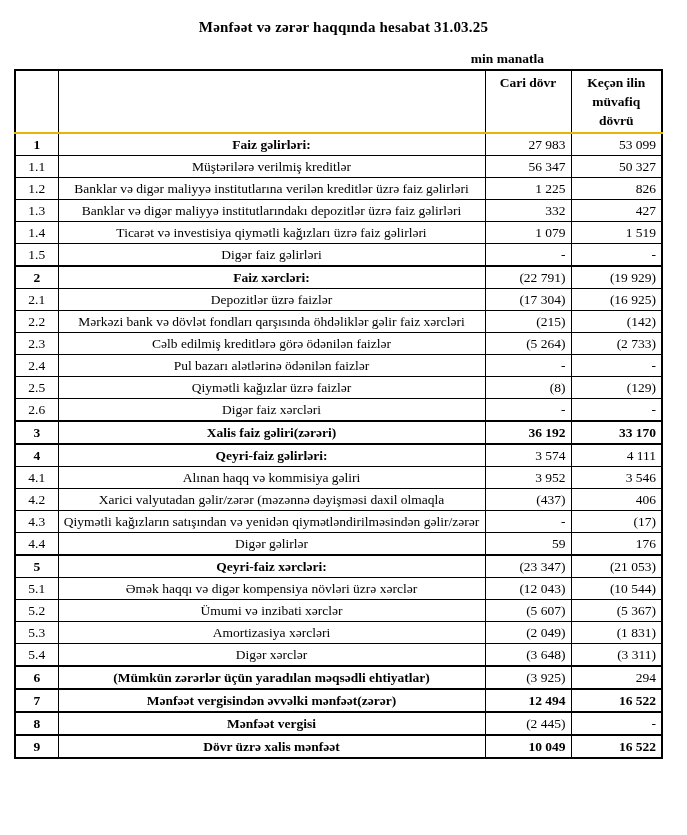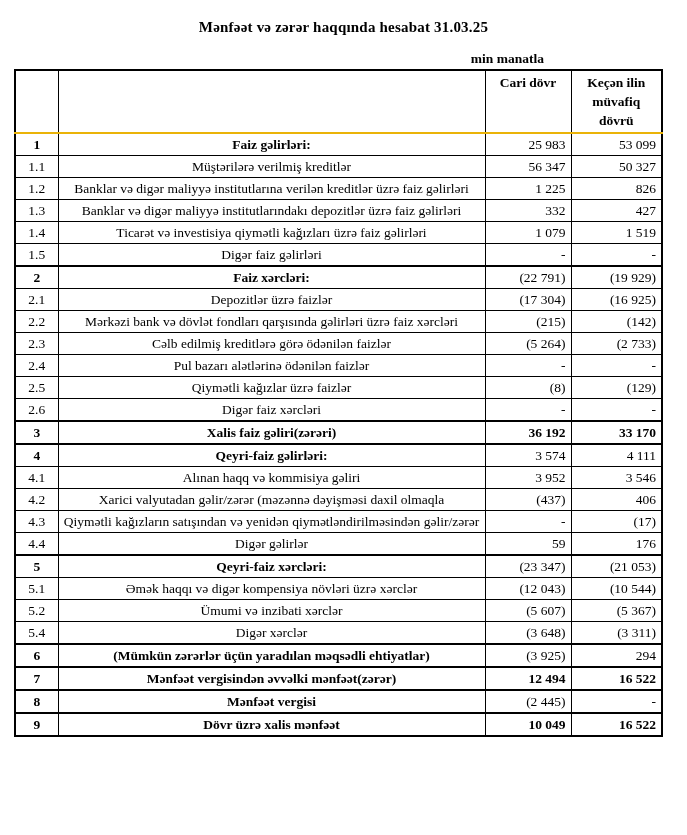--- a/index.html
+++ b/index.html
@@ -101,21 +101,21 @@
           <th></th>
           <th></th>
           <th>Cari dövr</th>
           <th>Keçən ilin müvafiq dövrü</th>
         </tr>
       </thead>
       <tbody>
           <tr class="section">
     <td class="cell-num">1</td>
     <td class="cell-label">Faiz gəlirləri:</td>
-    <td class="cell-val">25 983</td>
+    <td class="cell-val">27 983</td>
     <td class="cell-val">53 099</td>
   </tr>
           <tr>
     <td class="cell-num">1.1</td>
     <td class="cell-label">Müştərilərə verilmiş kreditlər</td>
     <td class="cell-val">56 347</td>
     <td class="cell-val">50 327</td>
   </tr>
           <tr>
     <td class="cell-num">1.2</td>
@@ -148,21 +148,21 @@
     <td class="cell-val">(19 929)</td>
   </tr>
           <tr>
     <td class="cell-num">2.1</td>
     <td class="cell-label">Depozitlər üzrə faizlər</td>
     <td class="cell-val">(17 304)</td>
     <td class="cell-val">(16 925)</td>
   </tr>
           <tr>
     <td class="cell-num">2.2</td>
-    <td class="cell-label">Mərkəzi bank və dövlət fondları qarşısında gəlirləri üzrə faiz xərcləri</td>
+    <td class="cell-label">Mərkəzi bank və dövlət fondları qarşısında öhdəliklər gəlir faiz xərcləri</td>
     <td class="cell-val">(215)</td>
     <td class="cell-val">(142)</td>
   </tr>
           <tr>
     <td class="cell-num">2.3</td>
     <td class="cell-label">Cəlb edilmiş kreditlərə görə ödənilən faizlər</td>
     <td class="cell-val">(5 264)</td>
     <td class="cell-val">(2 733)</td>
   </tr>
           <tr>
@@ -231,20 +231,26 @@
     <td class="cell-val">(12 043)</td>
     <td class="cell-val">(10 544)</td>
   </tr>
           <tr>
     <td class="cell-num">5.2</td>
     <td class="cell-label">Ümumi və inzibati xərclər</td>
     <td class="cell-val">(5 607)</td>
     <td class="cell-val">(5 367)</td>
   </tr>
           <tr>
+    <td class="cell-num">5.3</td>
+    <td class="cell-label">Amortizasiya xərcləri</td>
+    <td class="cell-val">(2 049)</td>
+    <td class="cell-val">(1 831)</td>
+  </tr>
+          <tr>
     <td class="cell-num">5.4</td>
     <td class="cell-label">Digər xərclər</td>
     <td class="cell-val">(3 648)</td>
     <td class="cell-val">(3 311)</td>
   </tr>
           <tr class="section">
     <td class="cell-num">6</td>
     <td class="cell-label">(Mümkün zərərlər üçün yaradılan məqsədli ehtiyatlar)</td>
     <td class="cell-val">(3 925)</td>
     <td class="cell-val">294</td>

